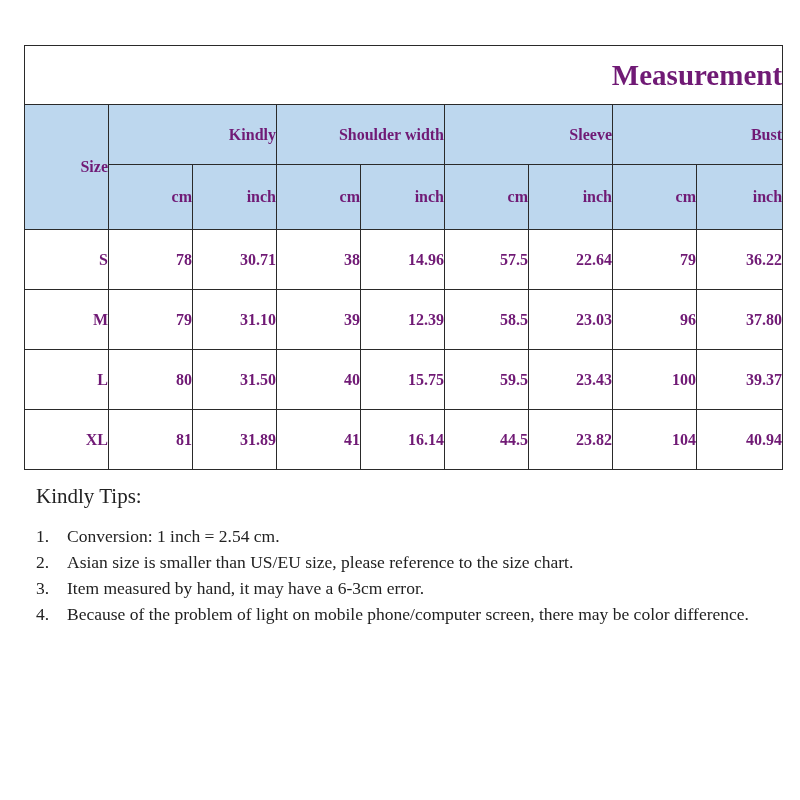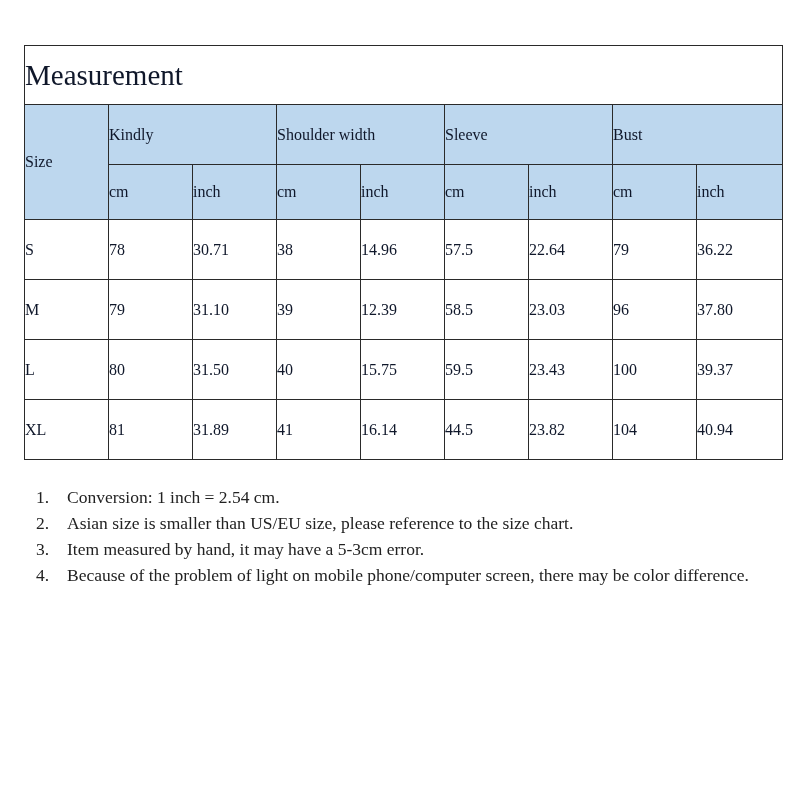--- a/index.html
+++ b/index.html
@@ -4,27 +4,27 @@
 <style>
   html, body { margin: 0; padding: 0; background: #ffffff; }
   body { width: 800px; height: 800px; position: relative; overflow: hidden;
          font-family: "Liberation Serif", "DejaVu Serif", serif; color: #111; }
   .chart {
     position: absolute; left: 24px; top: 45px; width: 758px;
     border-collapse: collapse; table-layout: fixed;
     font-family: "Liberation Serif", "DejaVu Serif", serif;
   }
   .chart td, .chart th {
-    border: 1.5px solid #2a2a2a; text-align: left; vertical-align: middle;
-    font-weight: normal; font-size: 16px; padding: 0; color: #0f172a;
+    border: 1.5px solid #2a2a2a; text-align: right; vertical-align: middle;
+    font-weight: bold; font-size: 16px; padding: 0; color: #701a75;
   }
   .chart .title-cell { height: 58px; font-size: 29px; background: #fff; }
   .chart .hdr { background: #bdd7ee; }
   .chart .hdr1 { height: 60px; font-size: 16px; }
-  .chart .hdr2 { height: 55px; }
+  .chart .hdr2 { height: 65px; }
   .chart .row td { height: 59px; background: #fff; font-size: 16px; }
   .tips {
     position: absolute; left: 36px; top: 484px; width: 740px;
     font-family: "Liberation Serif", "DejaVu Serif", serif; color: #222;
   }
   .tips-title { font-size: 21px; margin: 0 0 14px 0; font-weight: normal; }
   .tips ol { margin: 0; padding: 0; list-style: none; }
   .tips li { display: flex; font-size: 17.5px; line-height: 26px; }
   .tips .num { width: 31px; flex: 0 0 31px; }
   .tips .txt { flex: 1; text-align: justify; }
@@ -107,31 +107,32 @@
     <td>16.14</td>
     <td>44.5</td>
     <td>23.82</td>
     <td>104</td>
     <td>40.94</td>
   </tr>
 </tbody>
   </table>
 
 <div class="tips">
+  <div class="tips-title">Kindly Tips:</div>
   <ol>
     <li>
       <span class="num">1.</span>
       <span class="txt">Conversion: 1 inch = 2.54 cm.</span>
     </li>
     <li>
       <span class="num">2.</span>
       <span class="txt">Asian size is smaller than US/EU size, please reference to the size chart.</span>
     </li>
     <li>
       <span class="num">3.</span>
-      <span class="txt">Item measured by hand, it may have a 5-3cm error.</span>
+      <span class="txt">Item measured by hand, it may have a 6-3cm error.</span>
     </li>
     <li>
       <span class="num">4.</span>
       <span class="txt">Because of the problem of light on mobile phone/computer screen, there may be color difference.</span>
     </li>
   </ol>
 </div>
 
 </body></html>

